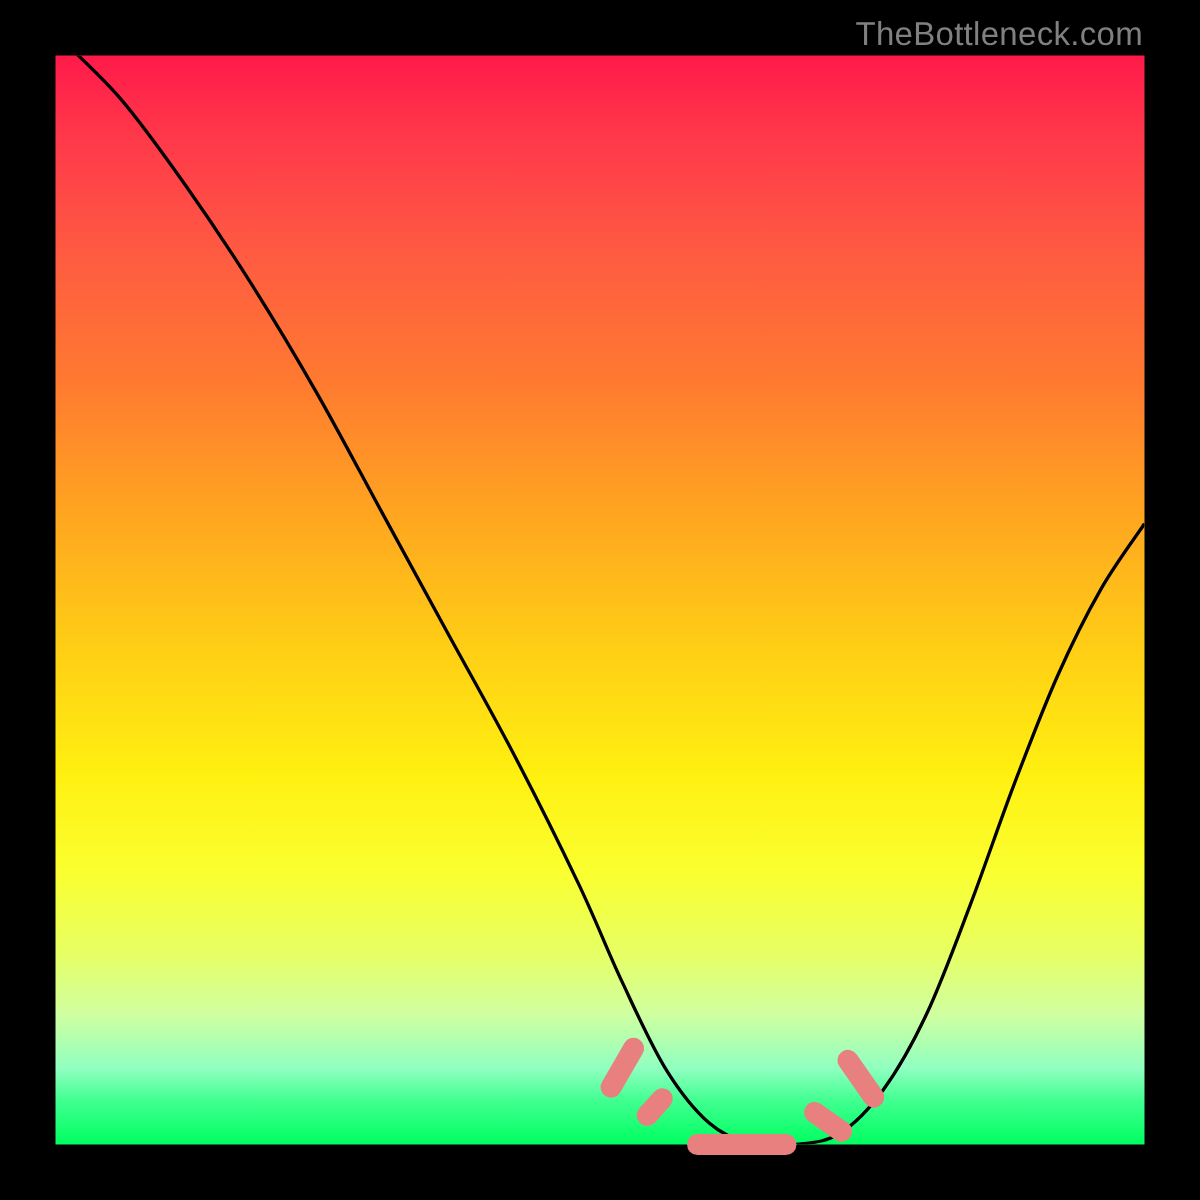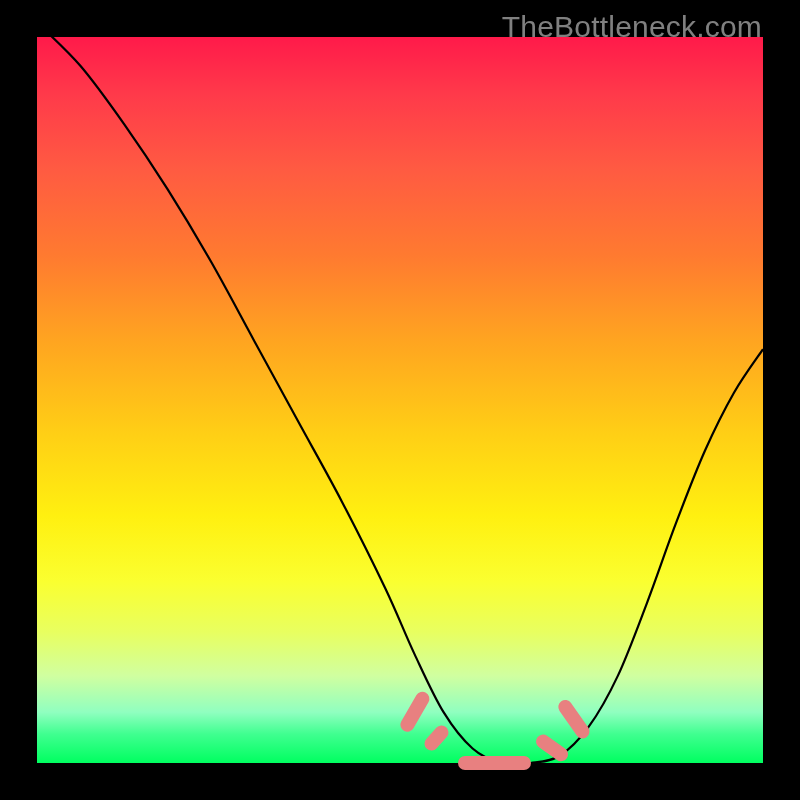--- a/index.html
+++ b/index.html
@@ -30,21 +30,21 @@
       #90ffc0 93%,
       #40ff90 96%,
       #00ff60 100%
     );
   }
   .watermark {
     position: absolute;
     top: 10px;
     right: 38px;
     font-family: Arial, Helvetica, sans-serif;
-    font-size: 30px;
+    font-size: 22px;
     color: #808080;
     font-weight: 400;
     letter-spacing: 0.2px;
   }
   svg.curve {
     position: absolute;
     left: 0;
     top: 0;
     width: 726px;
     height: 726px;

